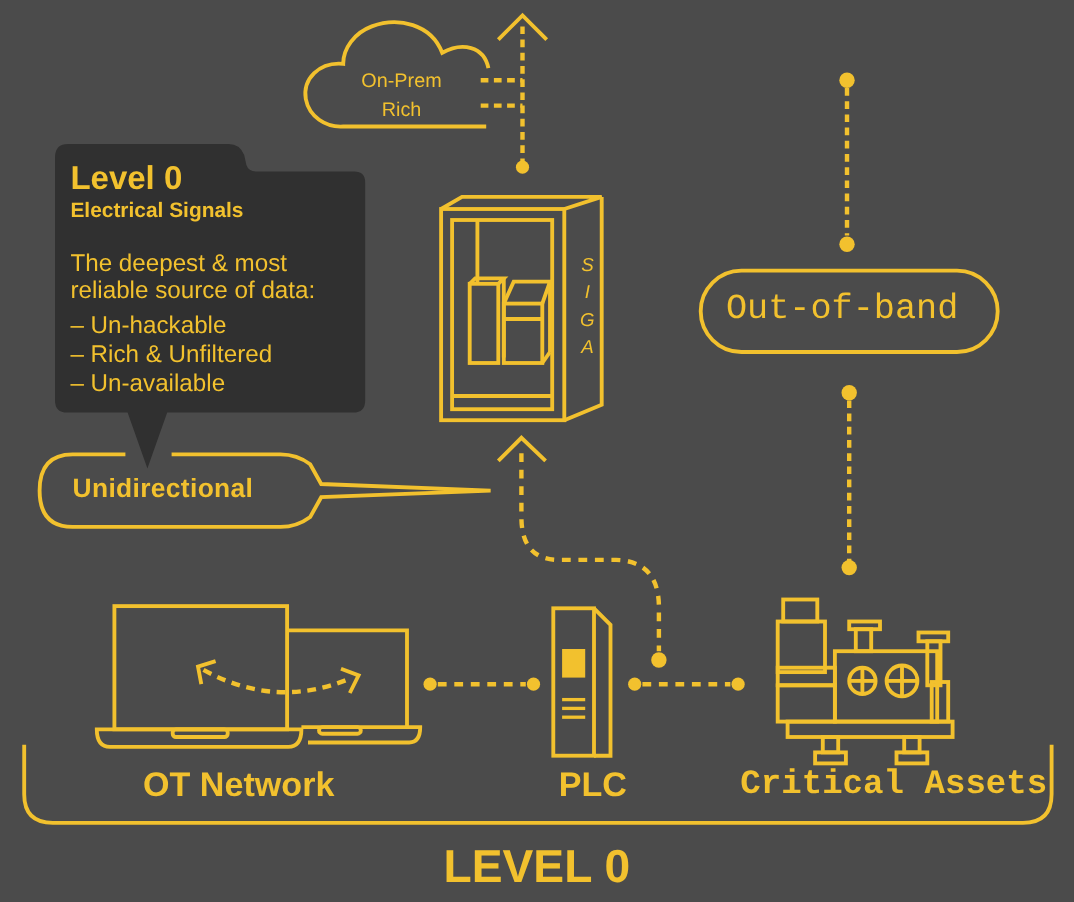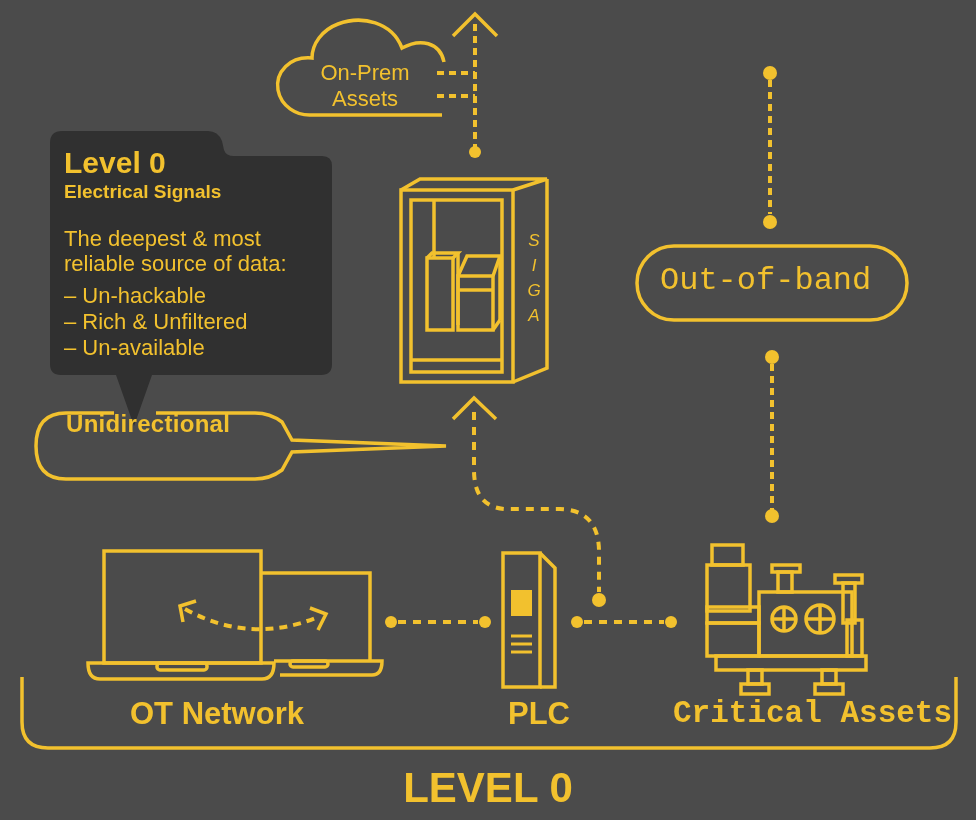--- a/index.html
+++ b/index.html
@@ -8,31 +8,31 @@
     background: #4b4b4b;
     position: relative;
     overflow: hidden;
     font-family: "Liberation Sans", sans-serif;
     color: #f2c12e;
   }
   svg.art { position: absolute; left: 0; top: 0; }
   .txt { position: absolute; color: #f2c12e; white-space: nowrap; }
   .cloud-label {
     left: 300px; top: 60px; width: 130px; text-align: center;
-    font-size: 22px; line-height: 26px;
+    font-size: 18px; line-height: 26px;
   }
   .info-card {
     position: absolute; left: 64px; top: 146px;
     color: #f2c12e;
   }
   .info-title { font-size: 30px; font-weight: bold; line-height: 34px; }
   .info-sub { font-size: 19px; font-weight: bold; line-height: 24px; margin-bottom: 22px; }
   .info-body { font-size: 22px; line-height: 25px; }
   .info-list { font-size: 22px; line-height: 26px; margin-top: 7px; }
-  .unidir { left: 66px; top: 410px; font-size: 24px; font-weight: bold; letter-spacing: 0.3px; }
+  .unidir { left: 66px; top: 431px; font-size: 24px; font-weight: bold; letter-spacing: 0.3px; }
   .oob { left: 660px; top: 262px; font-size: 32px; font-family: Liberation Mono, monospace; }
   .siga { left: 524px; top: 228px; width: 20px; text-align: center; font-size: 17px; font-style: italic; line-height: 25px; }
   .bottom-label { top: 696px; font-size: 31px; font-weight: bold; }
   .lvl0 { left: 0; width: 976px; top: 764px; text-align: center; font-size: 42px; font-weight: bold; }
 </style>
 </head>
 <body>
 
 <svg class="art" width="976" height="820" viewBox="0 0 976 820">
   <g fill="none" stroke="#f2c12e" stroke-width="3.5" stroke-linecap="butt" stroke-linejoin="miter">
@@ -135,21 +135,21 @@
     </g>
 
     <path d="M22,677 L22,722 Q22,748 48,748 L930,748 Q956,748 956,722 L956,677"></path>
   </g>
 
   <path fill="#303030" d="M62,131 L208,131 Q218,131 222,141 L224,150 Q226,156 234,156 L322,156 Q332,156 332,166 L332,364 Q332,375 321,375 L152,375 L134,426 L116,375 L61,375 Q50,375 50,364 L50,143 Q50,131 62,131 Z"></path>
 </svg>
 
 <div class="txt cloud-label">
   <div>On-Prem</div>
-  <div>Assets</div>
+  <div>Rich</div>
 </div>
 
 <div class="info-card">
   <div class="info-title">Level 0</div>
   <div class="info-sub">Electrical Signals</div>
   <div class="info-body">The deepest &amp; most</div>
   <div class="info-body">reliable source of data:</div>
   <div class="info-list">
     <div>– Un-hackable</div>
     <div>– Rich &amp; Unfiltered</div>

